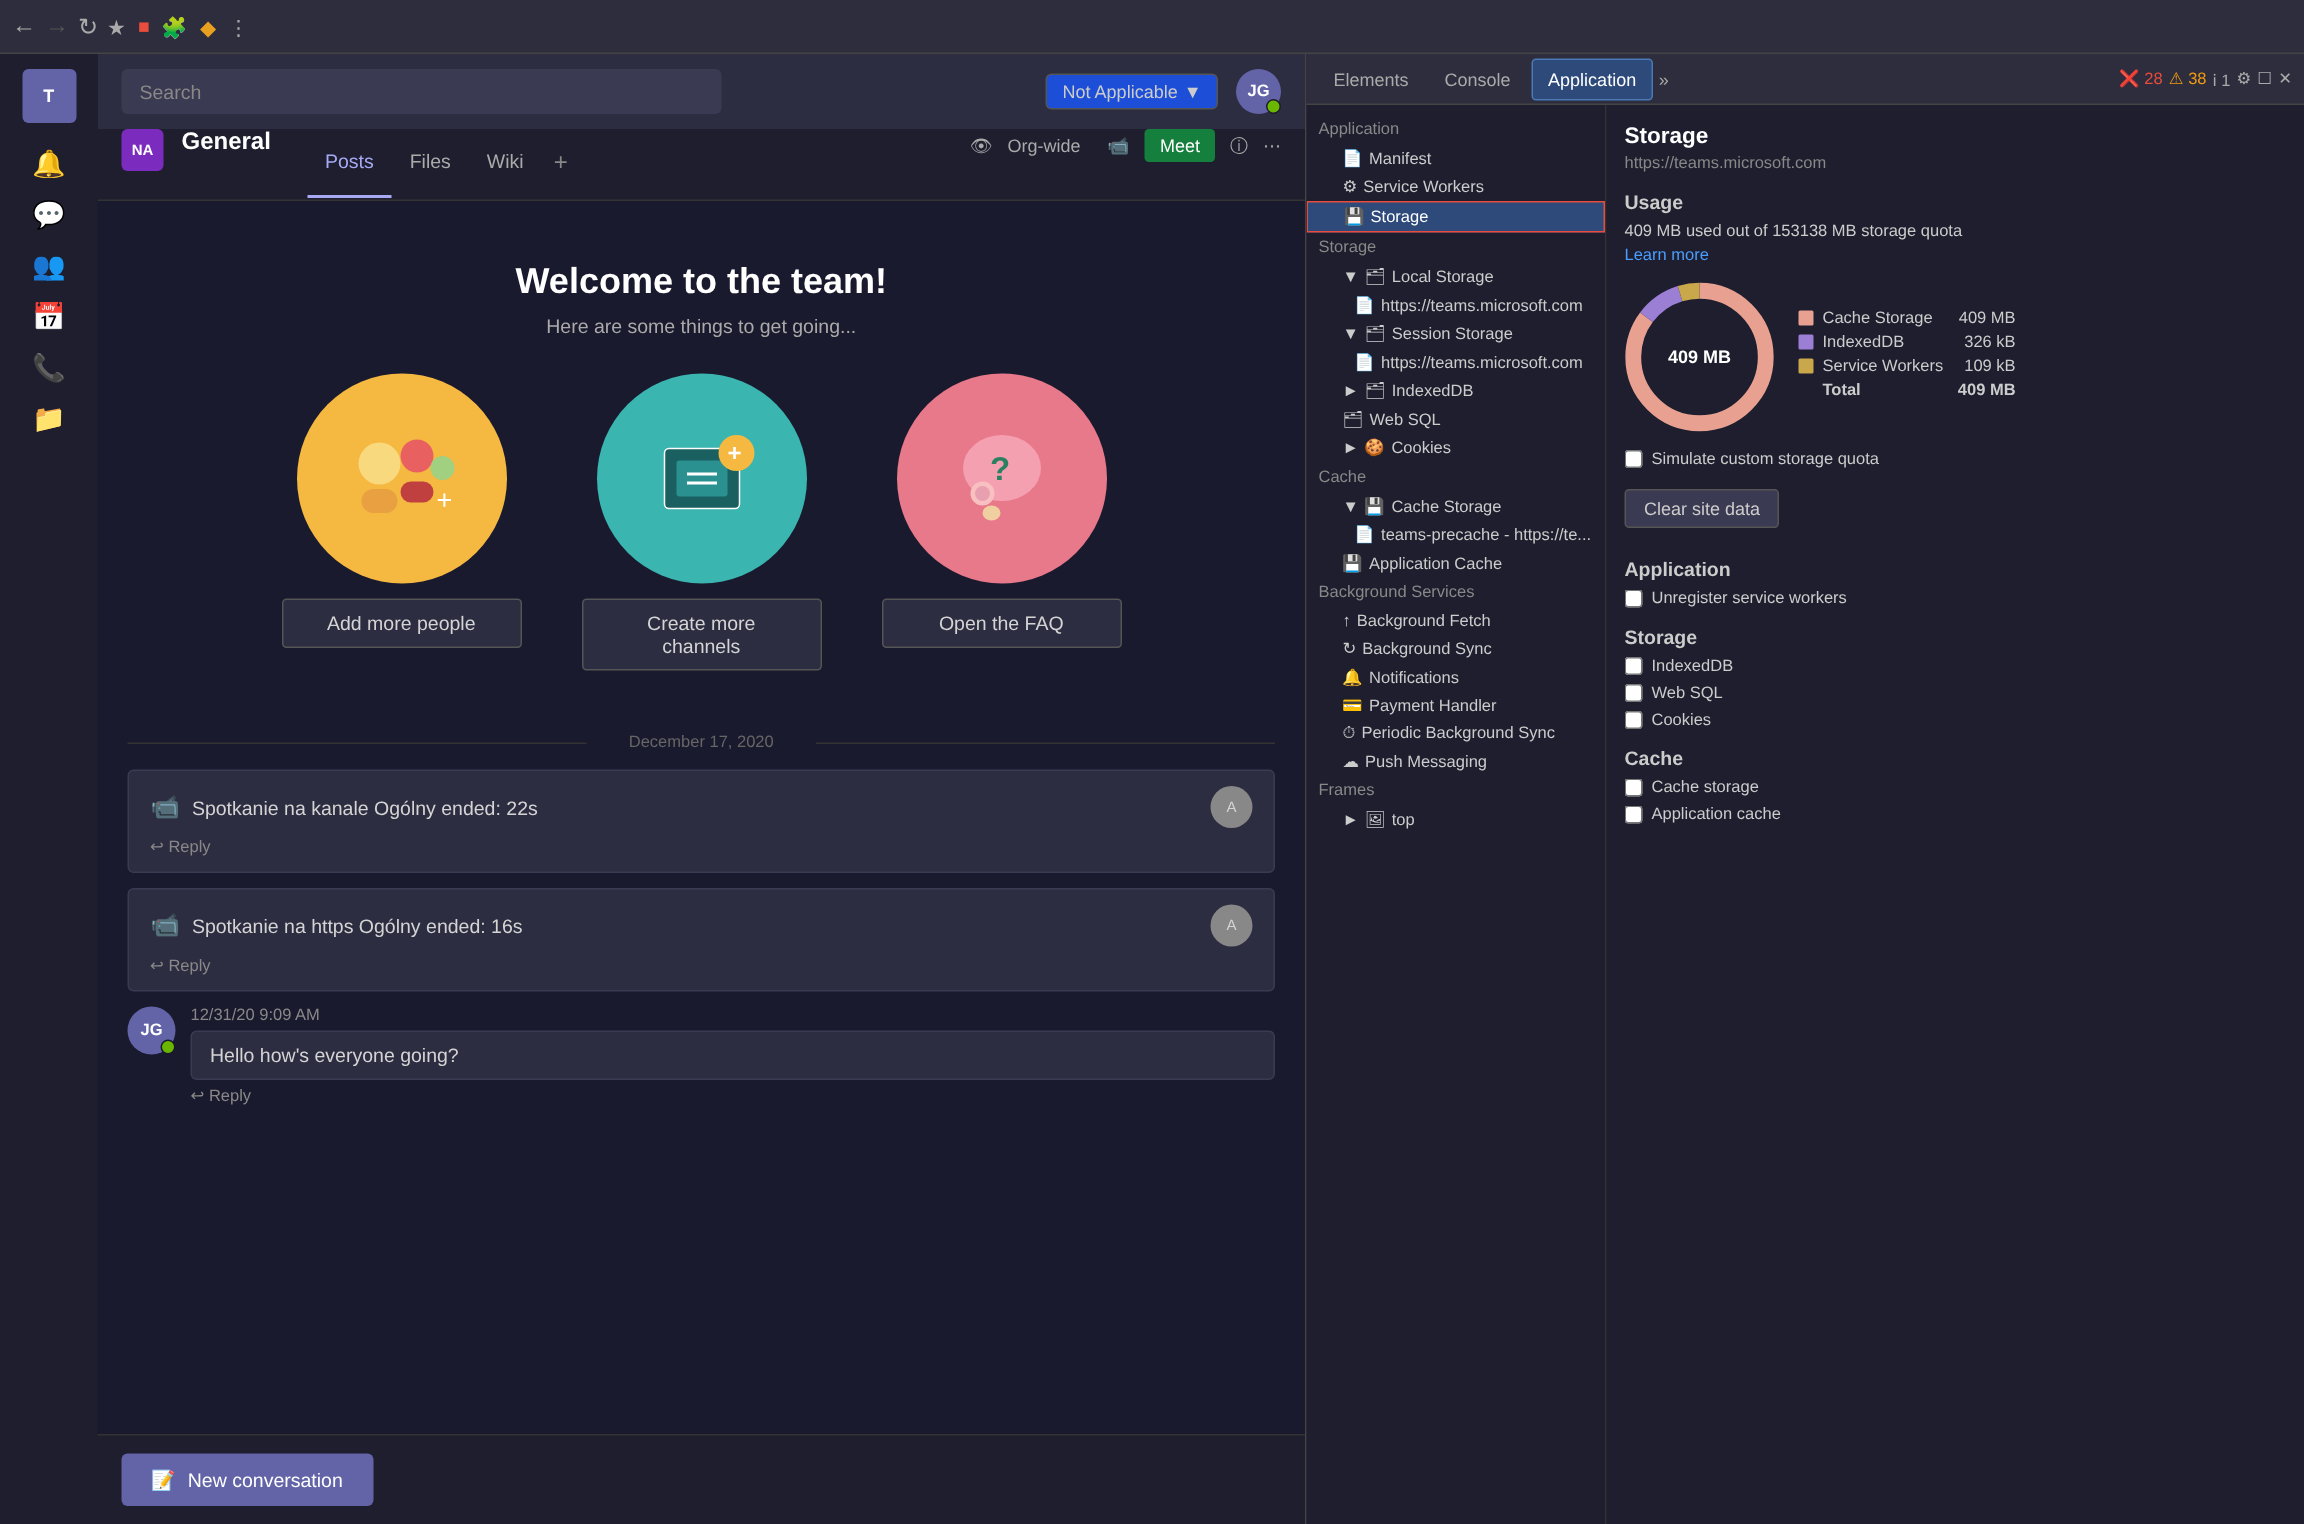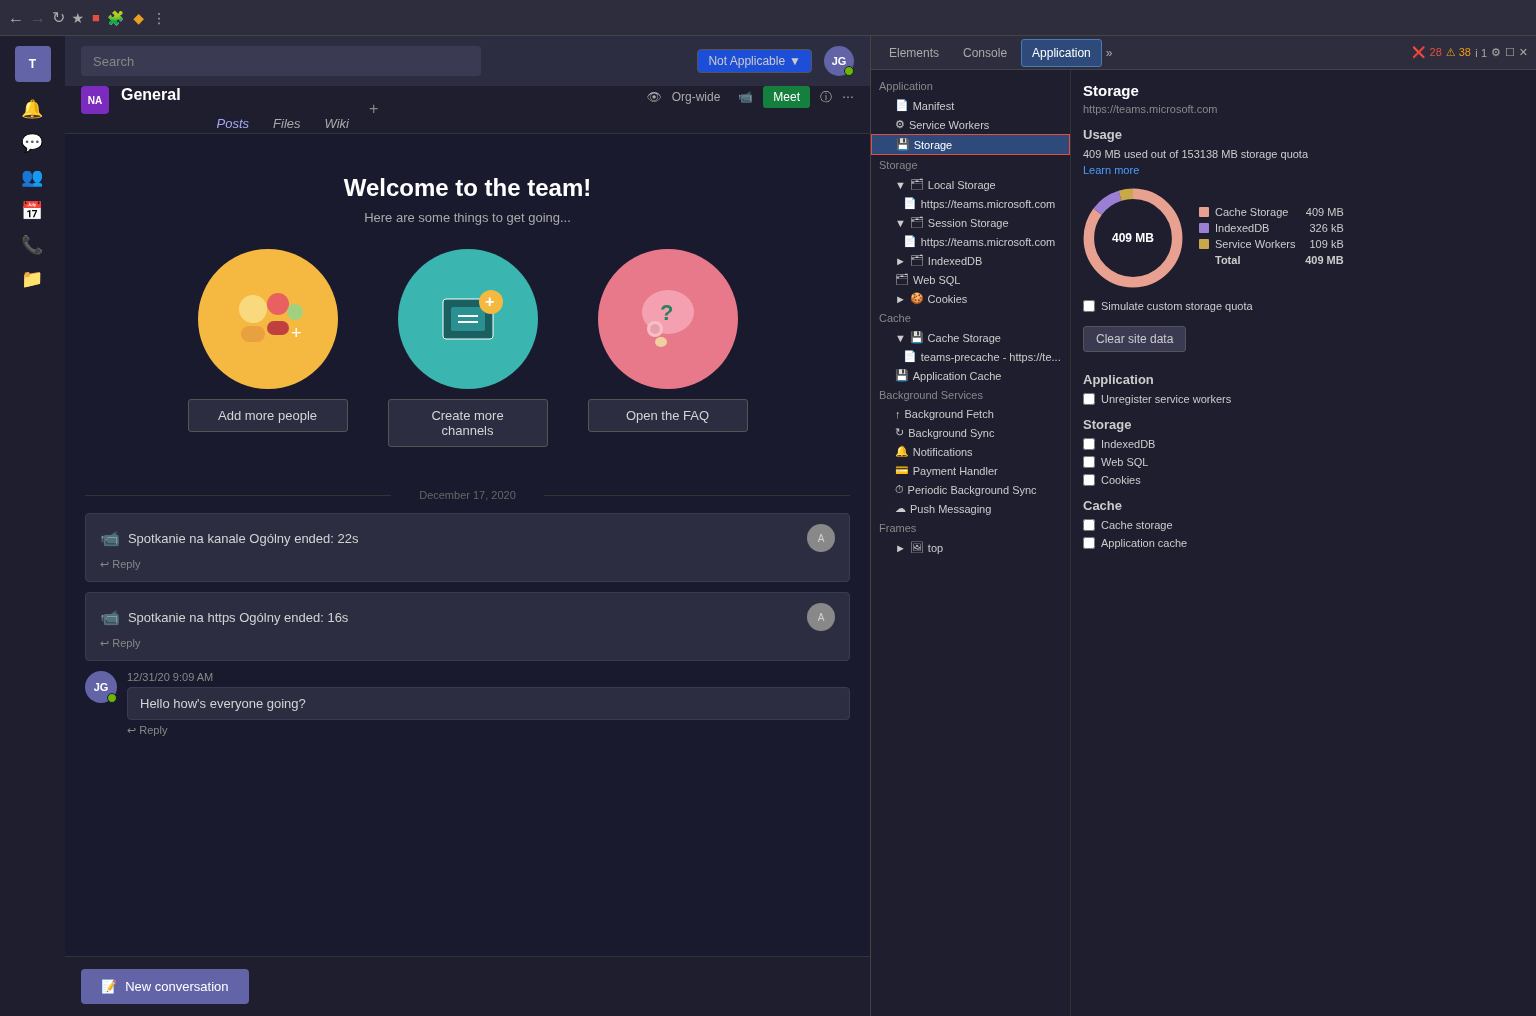--- a/index.html
+++ b/index.html
@@ -139,26 +139,25 @@
     .channel-icon {
       width: 28px; height: 28px;
       background: #7b2cbf;
       border-radius: 4px;
       display: flex; align-items: center; justify-content: center;
       font-size: 10px; font-weight: bold; color: white;
     }
     .channel-name { font-size: 16px; font-weight: 600; color: #fff; }
     .channel-tabs { display: flex; gap: 0; margin-left: 12px; }
     .channel-tab {
-      padding: 30px 12px;
+      padding: 14px 12px;
       font-size: 13px;
       color: #aaa;
       cursor: pointer;
       border-bottom: 2px solid transparent;
-      font-style: italic;
     }
     .channel-tab.active { color: #a8a9f5; border-bottom: 2px solid #a8a9f5; }
     .add-tab { color: #888; font-size: 16px; cursor: pointer; padding: 14px 8px; }
     .channel-actions { margin-left: auto; display: flex; align-items: center; gap: 10px; color: #aaa; font-size: 12px; }
 
     
     .main-content {
       flex: 1;
       background: #1a1a2e;
       overflow-y: auto;

